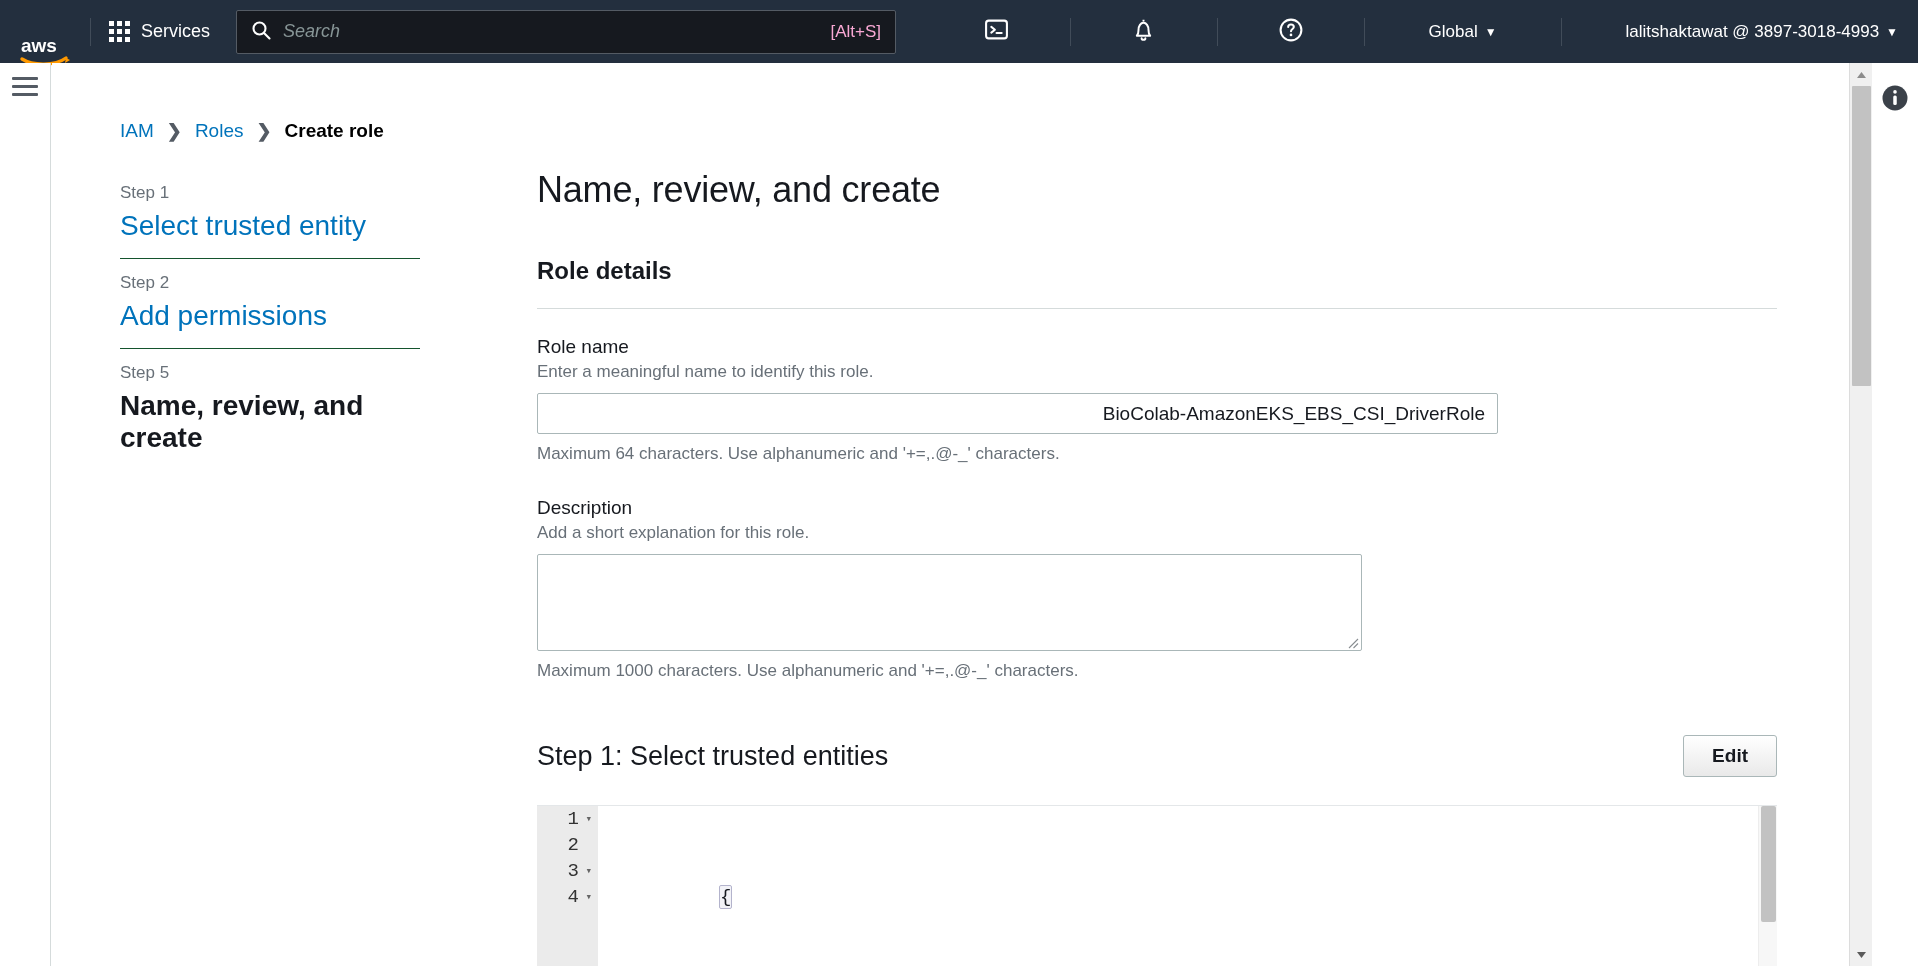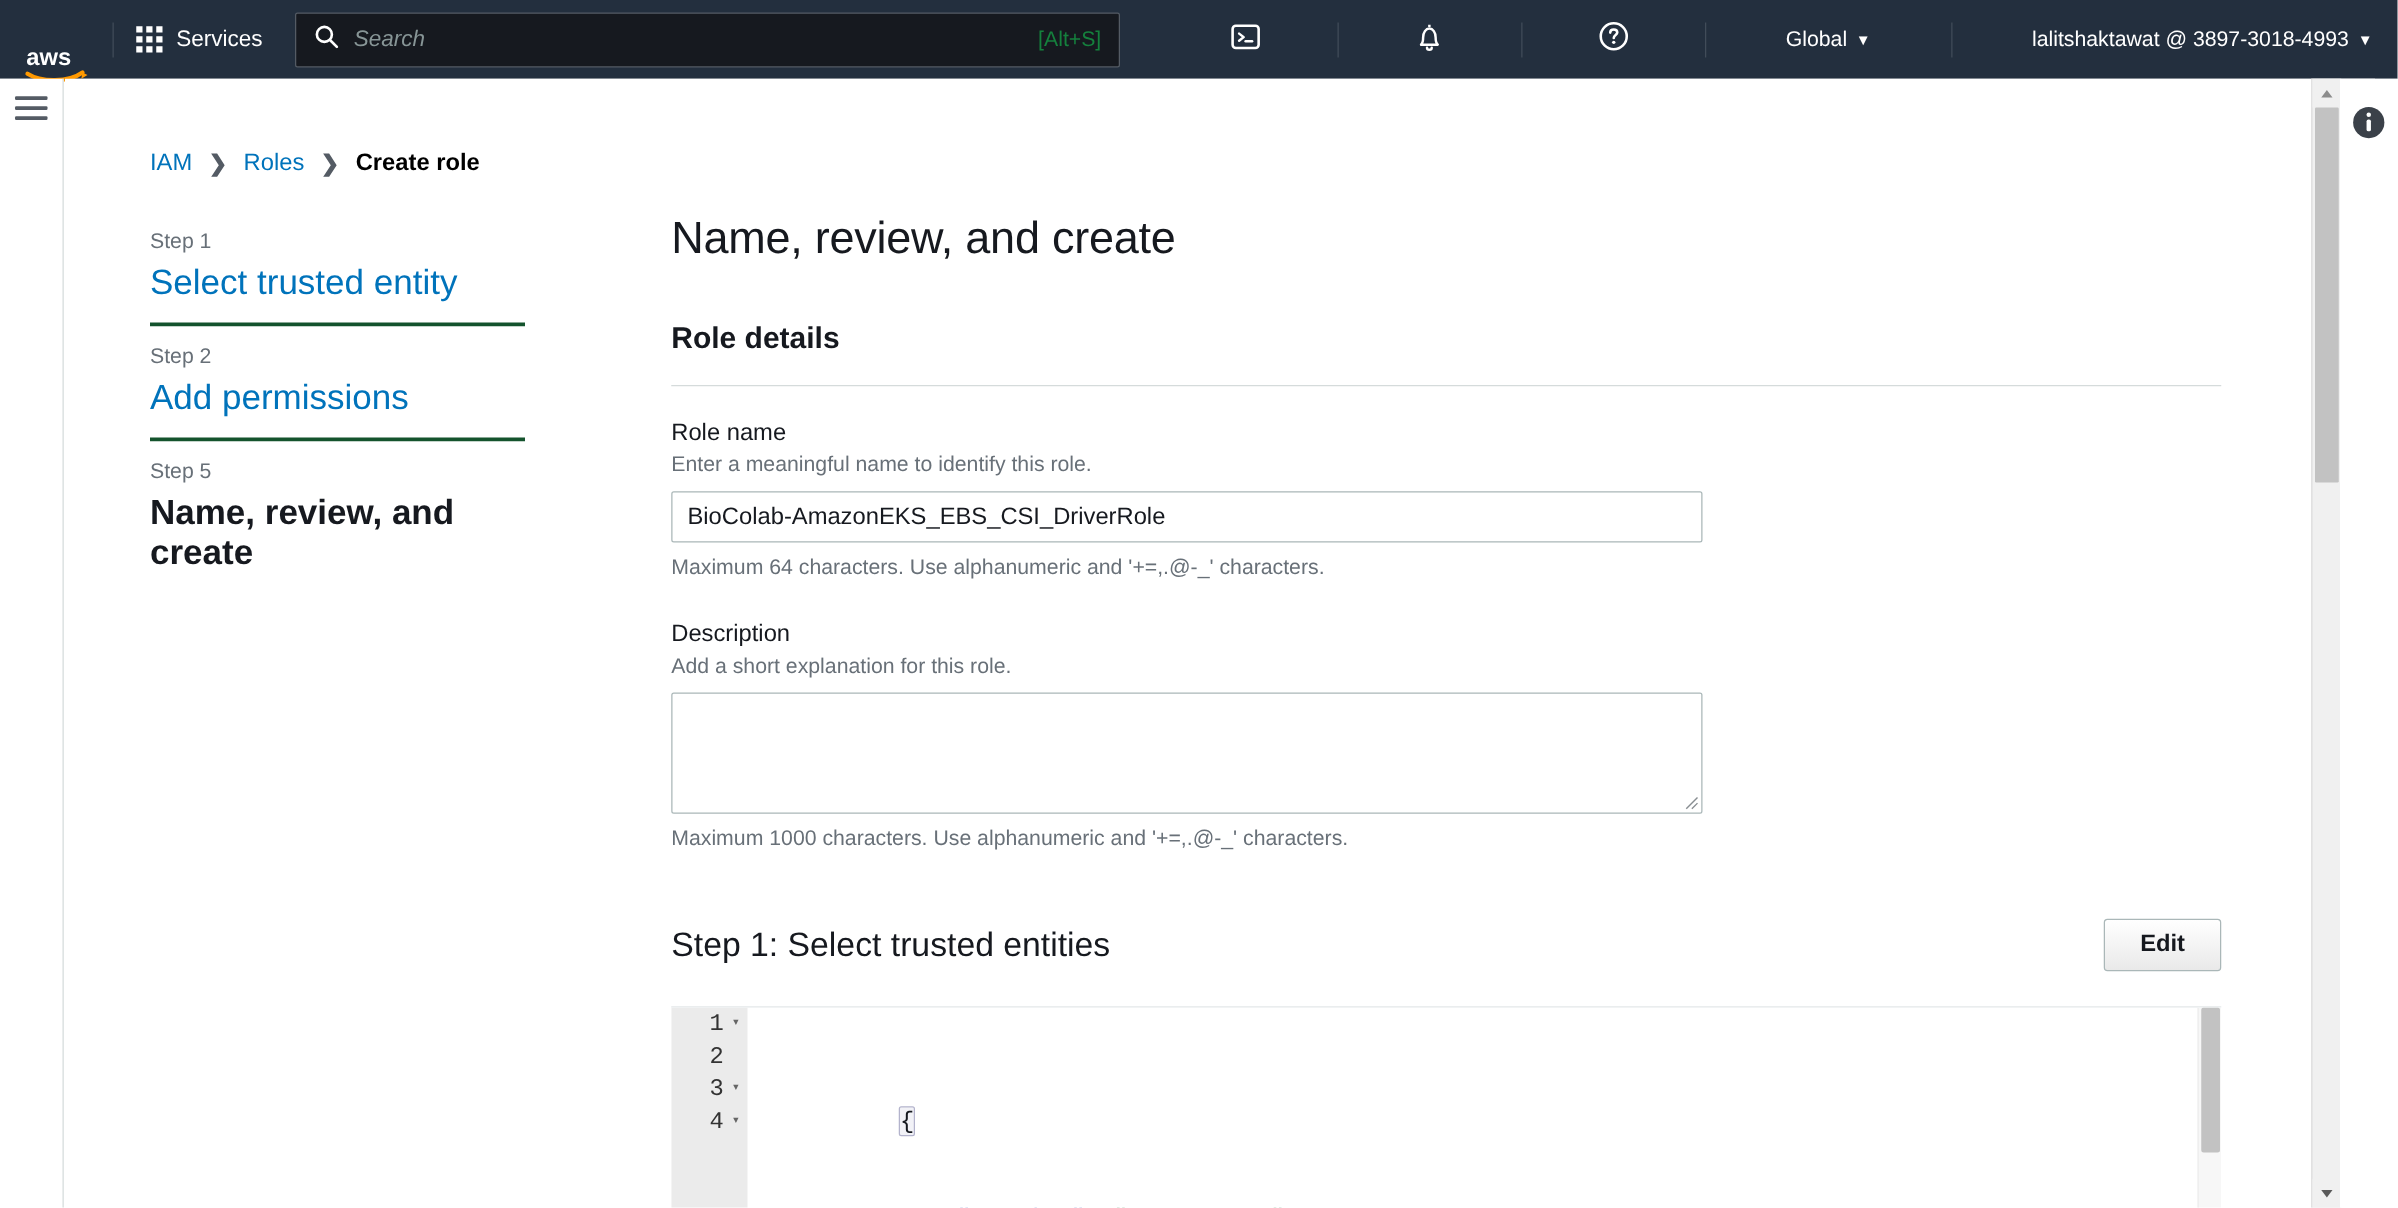--- a/index.html
+++ b/index.html
@@ -50,21 +50,21 @@
   }
   .search-icon { flex: none; margin-right: 12px; }
   .search-input {
     flex: 1 1 auto;
     background: transparent; border: none; outline: none;
     color: #d5dbdb;
     font-family: "Liberation Sans", sans-serif;
     font-size: 18px; font-style: italic;
   }
   .search-input::placeholder { color: #879596; font-style: italic; opacity: 1; }
-  .kbd-hint { color: #15803d; font-size: 17px; flex: none; }
+  .kbd-hint { color: #f9a8d4; font-size: 17px; flex: none; }
   .nav-right {
     margin-left: auto; display: flex; align-items: center; height: 63px; gap: 44px;
   }
   .nav-icon-btn {
     width: 58px; height: 63px;
     display: flex; align-items: center; justify-content: center;
     cursor: pointer;
   }
   .nav-text-btn {
     display: flex; align-items: center; gap: 7px;
@@ -107,21 +107,21 @@
   }
   .bc-link { color: #0073bb; cursor: pointer; }
   .bc-sep { color: #545b64; font-size: 18px; font-weight: bold; }
   .bc-current { color: #000000; font-weight: bold; }
 
   
   .steps {
     position: absolute; top: 106px; left: 68px; width: 300px;
   }
   .step { padding: 14px 0 16px 0; }
-  .step + .step { border-top: 3px solid #14532d; }
+  .step + .step { border-top: 1px solid #14532d; }
   .step-num { font-size: 17px; color: #687078; margin-bottom: 7px; }
   .step-label { font-size: 28px; color: #0073bb; cursor: pointer; }
   .step.active .step-label { color: #16191f; font-weight: bold; cursor: default; }
 
   
   .main { position: absolute; top: 106px; left: 485px; width: 1240px; }
   .h1 {
     font-size: 36px; font-weight: normal; color: #16191f;
     letter-spacing: -0.2px; margin-bottom: 46px;
   }
@@ -130,25 +130,25 @@
     margin-bottom: 23px;
   }
   .hr { height: 1px; background: #d5dbdb; margin-bottom: 27px; }
 
   .field { margin-bottom: 33px; }
   .field-label { font-size: 19px; color: #16191f; margin-bottom: 4px; }
   .field-desc { font-size: 17px; color: #687078; margin-bottom: 11px; }
   .field-hint { font-size: 17px; color: #687078; margin-top: 10px; }
 
   .text-input {
-    width: 825px; height: 41px;
+    width: 961px; height: 41px;
     border: 1px solid #aab7b8; border-radius: 2px;
     background: #ffffff; color: #16191f;
     font-family: "Liberation Sans", sans-serif;
-    font-size: 19px; padding: 0 12px; outline: none;
+    font-size: 19px; padding: 0 12px; outline: none; text-align: right;
   }
   .textarea-box {
     position: relative; width: 825px;
   }
   .textarea {
     width: 825px; height: 97px;
     border: 1px solid #aab7b8; border-radius: 2px;
     background: #ffffff; color: #16191f;
     font-family: "Liberation Sans", sans-serif;
     font-size: 19px; padding: 8px 12px; outline: none;

